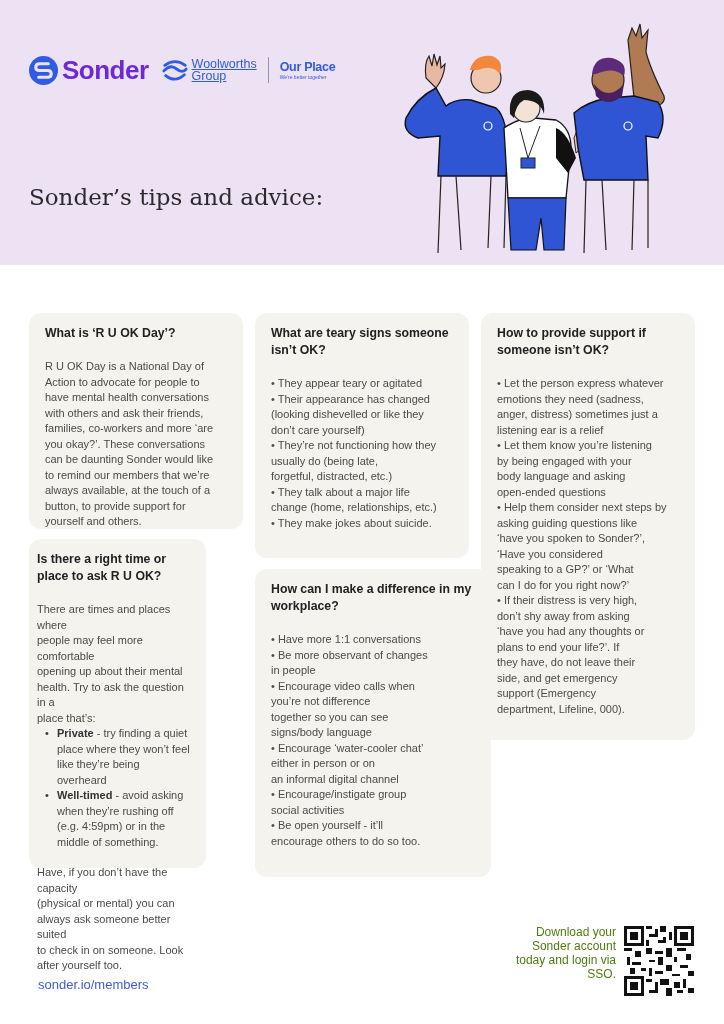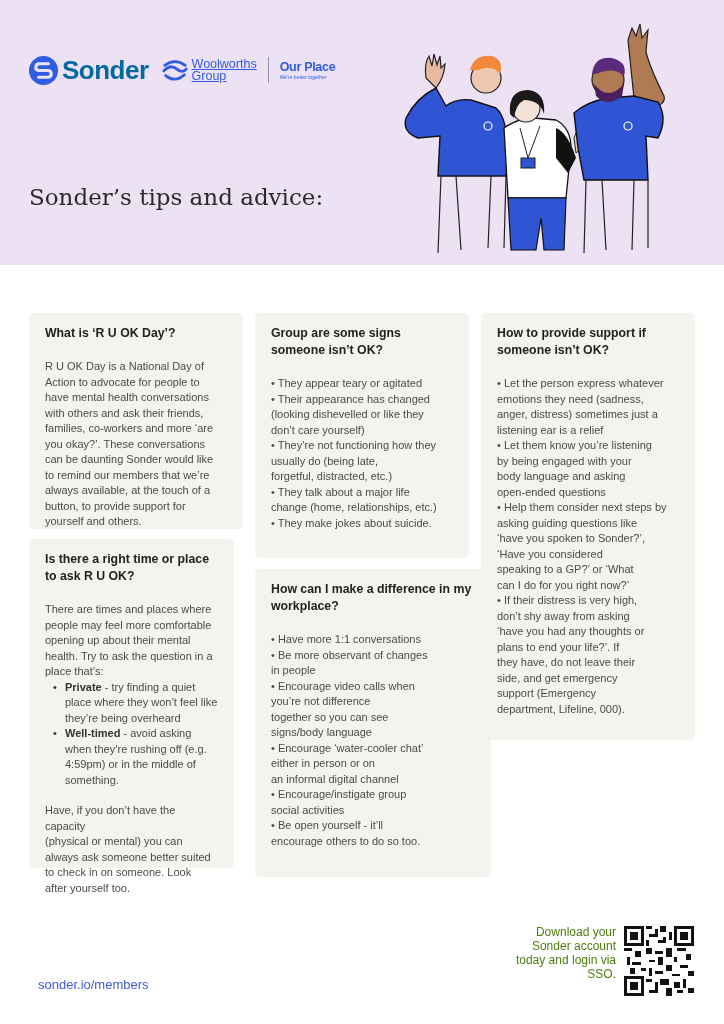--- a/index.html
+++ b/index.html
@@ -6,56 +6,56 @@
     html, body { width: 724px; height: 1024px; background: #ffffff; overflow: hidden; }
     body { position: relative; font-family: "Liberation Sans", "DejaVu Sans", sans-serif; color: #3a3a3a; }
 
     .header {
       position: absolute; left: 0; top: 0; width: 724px; height: 265px;
       background: #ede1f4;
     }
     .logos { position: absolute; left: 29px; top: 54px; height: 32px; display: flex; align-items: center; }
     .sonder-logo { display: flex; align-items: center; color: #2f5ce0; }
     .sonder-mark { width: 29px; height: 29px; }
-    .sonder-word { font-weight: 700; font-size: 26px; letter-spacing: -0.5px; margin-left: 4px; color: #0369a1; }
+    .sonder-word { font-weight: 700; font-size: 26px; letter-spacing: -0.5px; margin-left: 4px; color: #6d28d9; }
     .woolworths-logo { display: flex; align-items: center; margin-left: 12px; }
     .ww-mark { width: 28px; height: 28px; }
     .ww-text { font-size: 12.5px; line-height: 12px; color: #2f5ce0; margin-left: 3px; font-weight: 400; text-decoration: underline; }
     .logo-divider { width: 1px; height: 26px; background: #9a8fb0; margin-left: 11px; }
     .ourplace { margin-left: 11px; display: flex; flex-direction: column; }
     .ourplace-name { font-size: 12.5px; font-weight: 700; color: #2f5ce0; letter-spacing: -0.3px; line-height: 13px; }
     .ourplace-tag { font-size: 5px; color: #2f5ce0; line-height: 6px; }
 
     .title {
       position: absolute; left: 28px; top: 114px;
       font-size: 53px; font-weight: 400; color: #2f5ce0; letter-spacing: -0.5px; line-height: 60px;
     }
     .subtitle {
       position: absolute; left: 29px; top: 182px;
       font-family: "DejaVu Serif", "Liberation Serif", serif; font-size: 23px; color: #2b2b2b; line-height: 30px;
     }
     .illustration { position: absolute; left: 396px; top: 18px; width: 290px; height: 245px; }
 
     .card {
-      position: absolute; background: #f5f3ee; border-radius: 5px;
+      position: absolute; background: #f5f3ee; border-radius: 12px;
       padding: 12px 16px 14px 16px;
     }
     .card h2 {
       font-size: 12.3px; font-weight: 700; color: #222; line-height: 17px; margin-bottom: 17px;
     }
     .card p, .card li, .card .line { font-size: 11px; line-height: 15.5px; color: #4a4a4a; }
     .card .gap { height: 15px; }
     .card ul.dots { list-style: none; margin: 0 0 0 6px; }
     .card ul.dots li { position: relative; padding-left: 14px; }
     .card ul.dots li::before { content: "•"; position: absolute; left: 2px; top: 0; color: #333; }
     .card ul.dots li b { color: #333; }
     .bul { display: block; }
 
     #card-what-is   { left: 29px;  top: 313px; width: 214px; height: 216px; }
-    #card-right-time{ left: 29px;  top: 539px; width: 205px; height: 329px; }
+    #card-right-time{ left: 29px;  top: 539px; width: 177px; height: 329px; padding-left: 8px; }
     #card-signs     { left: 255px; top: 313px; width: 214px; height: 245px; }
     #card-difference{ left: 255px; top: 569px; width: 236px; height: 308px; }
     #card-support   { left: 481px; top: 313px; width: 214px; height: 427px; }
 
     .footer-url {
       position: absolute; left: 38px; top: 977px; font-size: 13px; color: #3c5bd6;
     }
     .download-text {
       position: absolute; left: 495px; top: 925px; width: 121px; text-align: right;
       font-size: 12px; line-height: 14px; color: #4d7c0f;
@@ -160,21 +160,21 @@
     <div class="gap"></div>
     <span class="line bul">Have, if you don’t have the capacity</span>
     <span class="line bul">(physical or mental) you can</span>
     <span class="line bul">always ask someone better suited</span>
     <span class="line bul">to check in on someone. Look</span>
     <span class="line bul">after yourself too.</span>
   </div>
 </section>
 
 <section class="card" id="card-signs">
-  <h2>Group are some signs someone isn’t OK?</h2>
+  <h2>What are teary signs someone isn’t OK?</h2>
   <div>
     <span class="line bul">• They appear teary or agitated</span>
     <span class="line bul">• Their appearance has changed</span>
     <span class="line bul">(looking dishevelled or like they</span>
     <span class="line bul">don’t care yourself)</span>
     <span class="line bul">• They’re not functioning how they</span>
     <span class="line bul">usually do (being late,</span>
     <span class="line bul">forgetful, distracted, etc.)</span>
     <span class="line bul">• They talk about a major life</span>
     <span class="line bul">change (home, relationships, etc.)</span>

